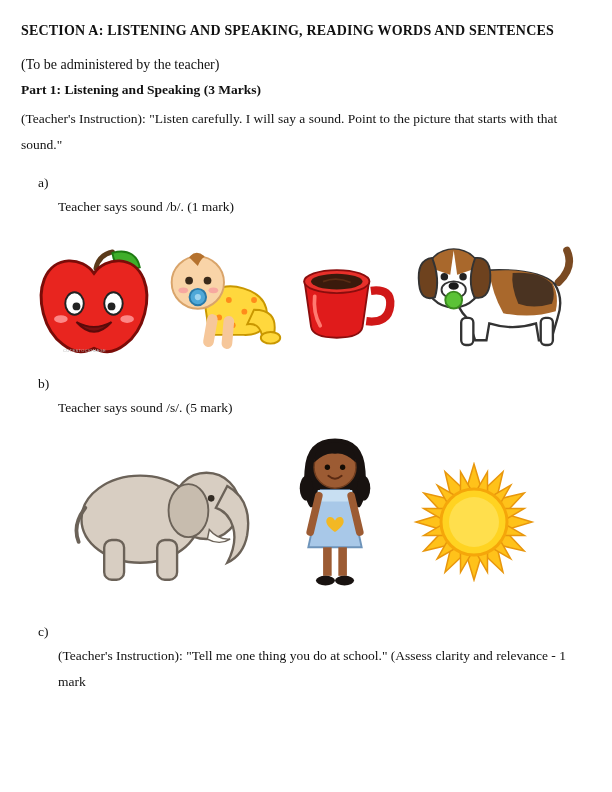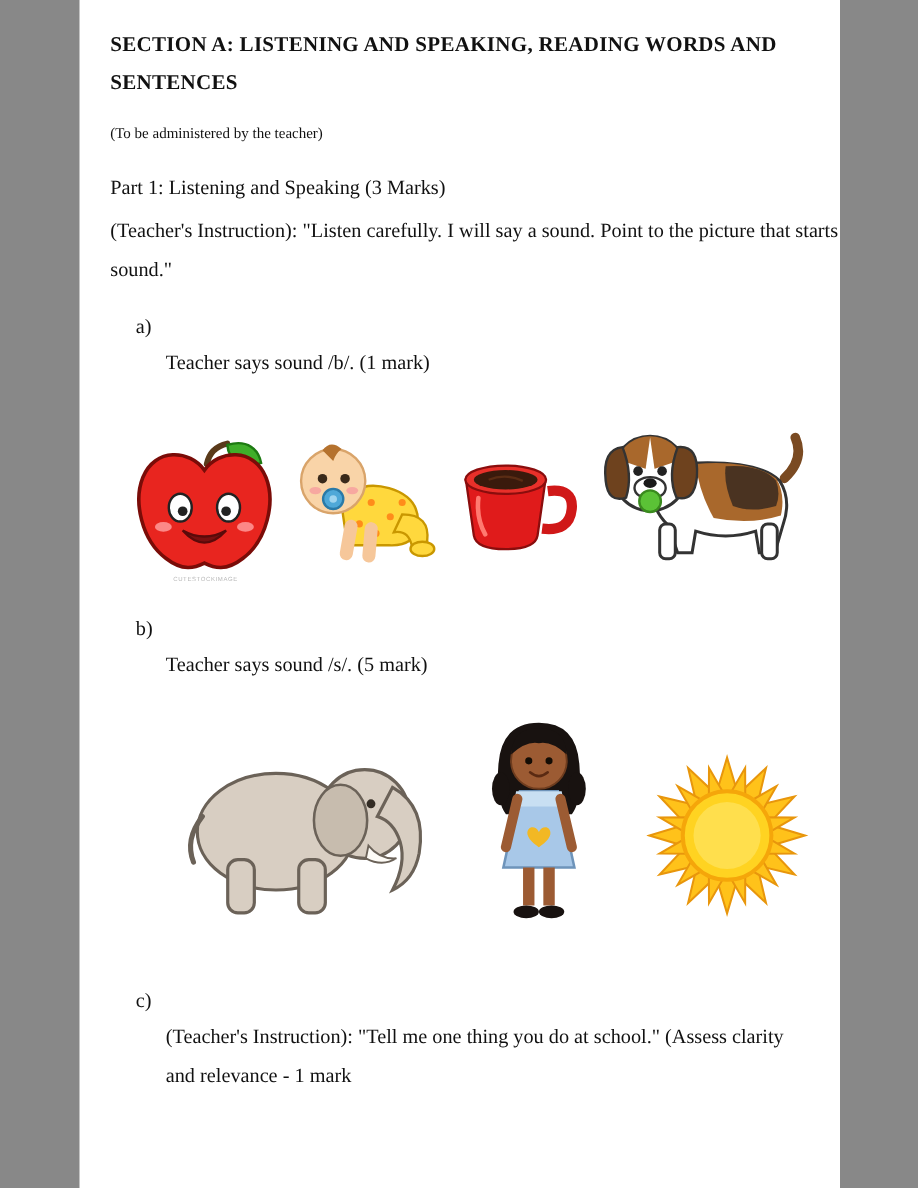--- a/index.html
+++ b/index.html
@@ -1,25 +1,25 @@
 <!DOCTYPE html>
 <html><head>
 <meta charset="utf-8">
 <style>
   html,body { margin:0; padding:0; background:#888; }
   .page {
-    width:507px; height:792px; margin:0 auto; background:#ffffff;
+    width:612px; height:792px; margin:0 auto; background:#ffffff;
     font-family:"Liberation Serif","DejaVu Serif",serif;
     color:#111; box-sizing:border-box; padding:18px 21px 0 21px;
     position:relative; overflow:hidden;
   }
   .bold { font-weight:400; }
   .title-line { font-size:14px; font-weight:700; line-height:25px; letter-spacing:0.2px; }
-  .admin-note { font-size:10px; line-height:25px; margin-top:9px; }
-  .part-title { font-size:13.5px; font-weight:400; line-height:25px; margin-top:10px; }
+  .admin-note { font-size:14px; line-height:25px; margin-top:9px; }
+  .part-title { font-size:13.5px; font-weight:700; line-height:25px; }
   .instruction { font-size:13.5px; line-height:26px; margin:4px 0 0 0; width:560px; }
   .item-row { display:flex; font-size:13.5px; line-height:26px; margin-top:12px; padding-left:17px; }
   .item-label { width:20px; flex:none; }
   .item-text { flex:1;margin-top:24px; }
   .picrow { display:flex; align-items:flex-end; }
   .rowA { margin:8px 0 0 14px; gap:8px; }
   .rowB { margin:10px 0 0 44px; gap:30px; }
   .pic { position:relative; }
   .pic svg { width:100%; height:100%; display:block; }
   .pic-apple    { width:118px; height:112px; }

